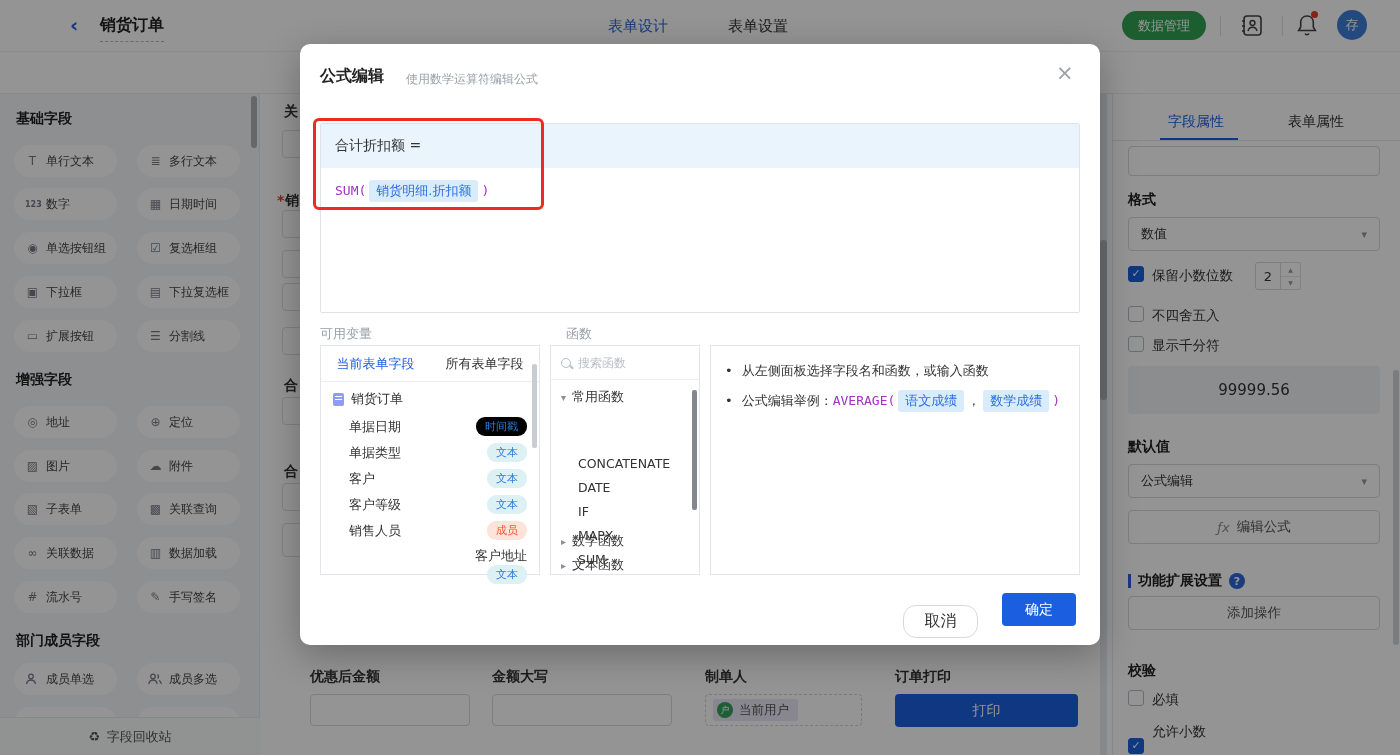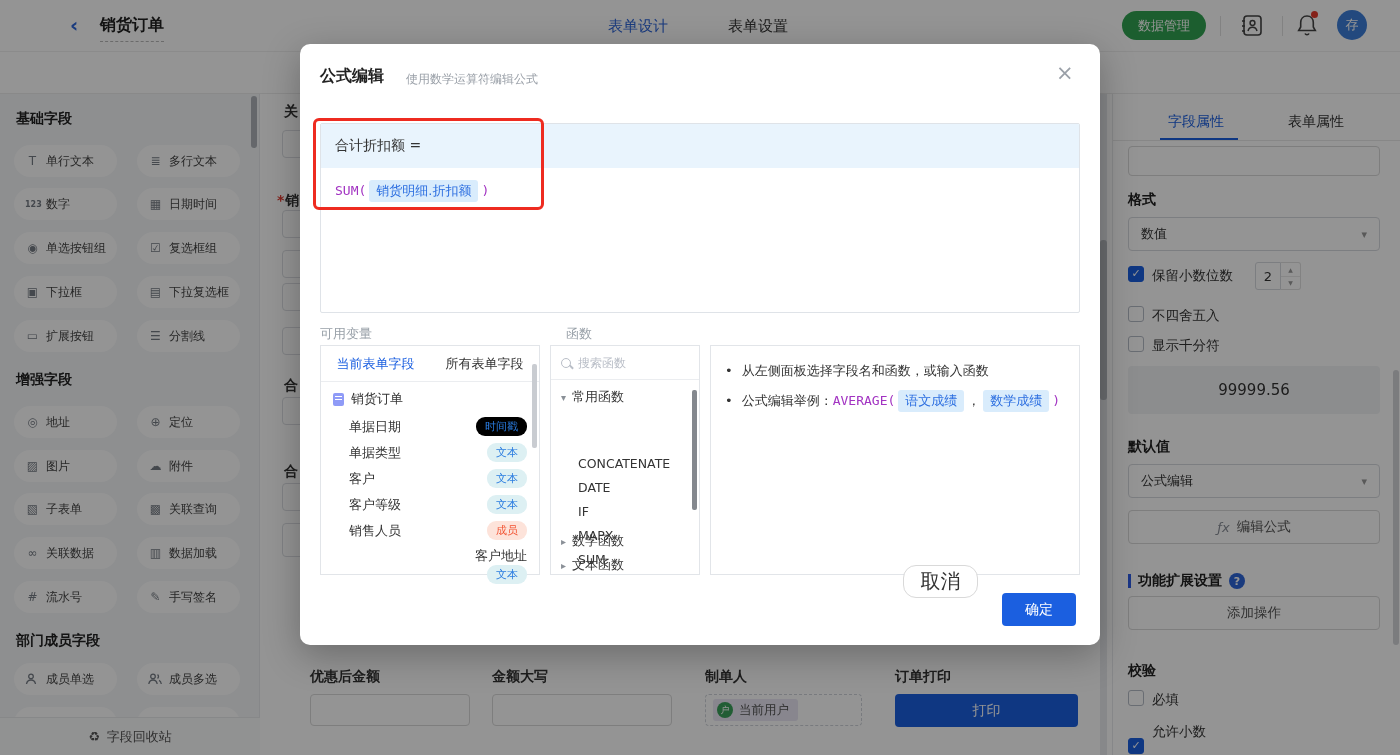--- a/index.html
+++ b/index.html
@@ -132,22 +132,22 @@
                 transform:rotate(45deg); right:-4px; bottom:-1px; }
   .fsearch { border:none; outline:none; width:100px; font-size:12px; color:#333;
              font-family:"DejaVu Sans","Liberation Sans",sans-serif; }
   .fsearch::placeholder { color:#b9bec7; }
   .fgroup { position:absolute; left:10px; display:flex; gap:6px; align-items:center; font-size:13px; color:#333; }
   .fgroup .tchev { color:#8a9097; font-size:10px; }
   .fitem { position:absolute; left:27px; font-size:12.5px; color:#333;margin-top:44px; }
   .f-scroll { position:absolute; right:2px; top:44px; width:5px; height:120px; background:#84888e; border-radius:2px; }
   .hintrow { position:absolute; left:14px; font-size:13px; color:#333; }
   .hintrow::before { content:"•"; margin-right:9px; color:#333; }
-  .mcancel { left:603px; top:521px; width:75px; height:33px; border:1px solid #d9d9d9; border-radius:13px; background:#fff;
-             color:#333; font-size:20px; display:flex; align-items:center; justify-content:center; }
+  .mcancel { left:603px; top:561px; width:75px; height:33px; border:1px solid #d9d9d9; border-radius:13px; background:#fff;
+             color:#333; font-size:16px; display:flex; align-items:center; justify-content:center; }
   .mok { left:702px; top:549px; width:74px; height:33px; background:#1b5fe0; border-radius:4px;
          color:#fff; font-size:14px; display:flex; align-items:center; justify-content:center; }
   #redbox { left:313px; top:118px; width:231px; height:92px; border:3px solid #ee2b20; border-radius:6px; z-index:30; }
   .req { color:#e0392e; margin-right:1px; }
   svg { display:block; }
 </style>
 </head>
 <body>
 
 <div class="abs" id="topbar">

